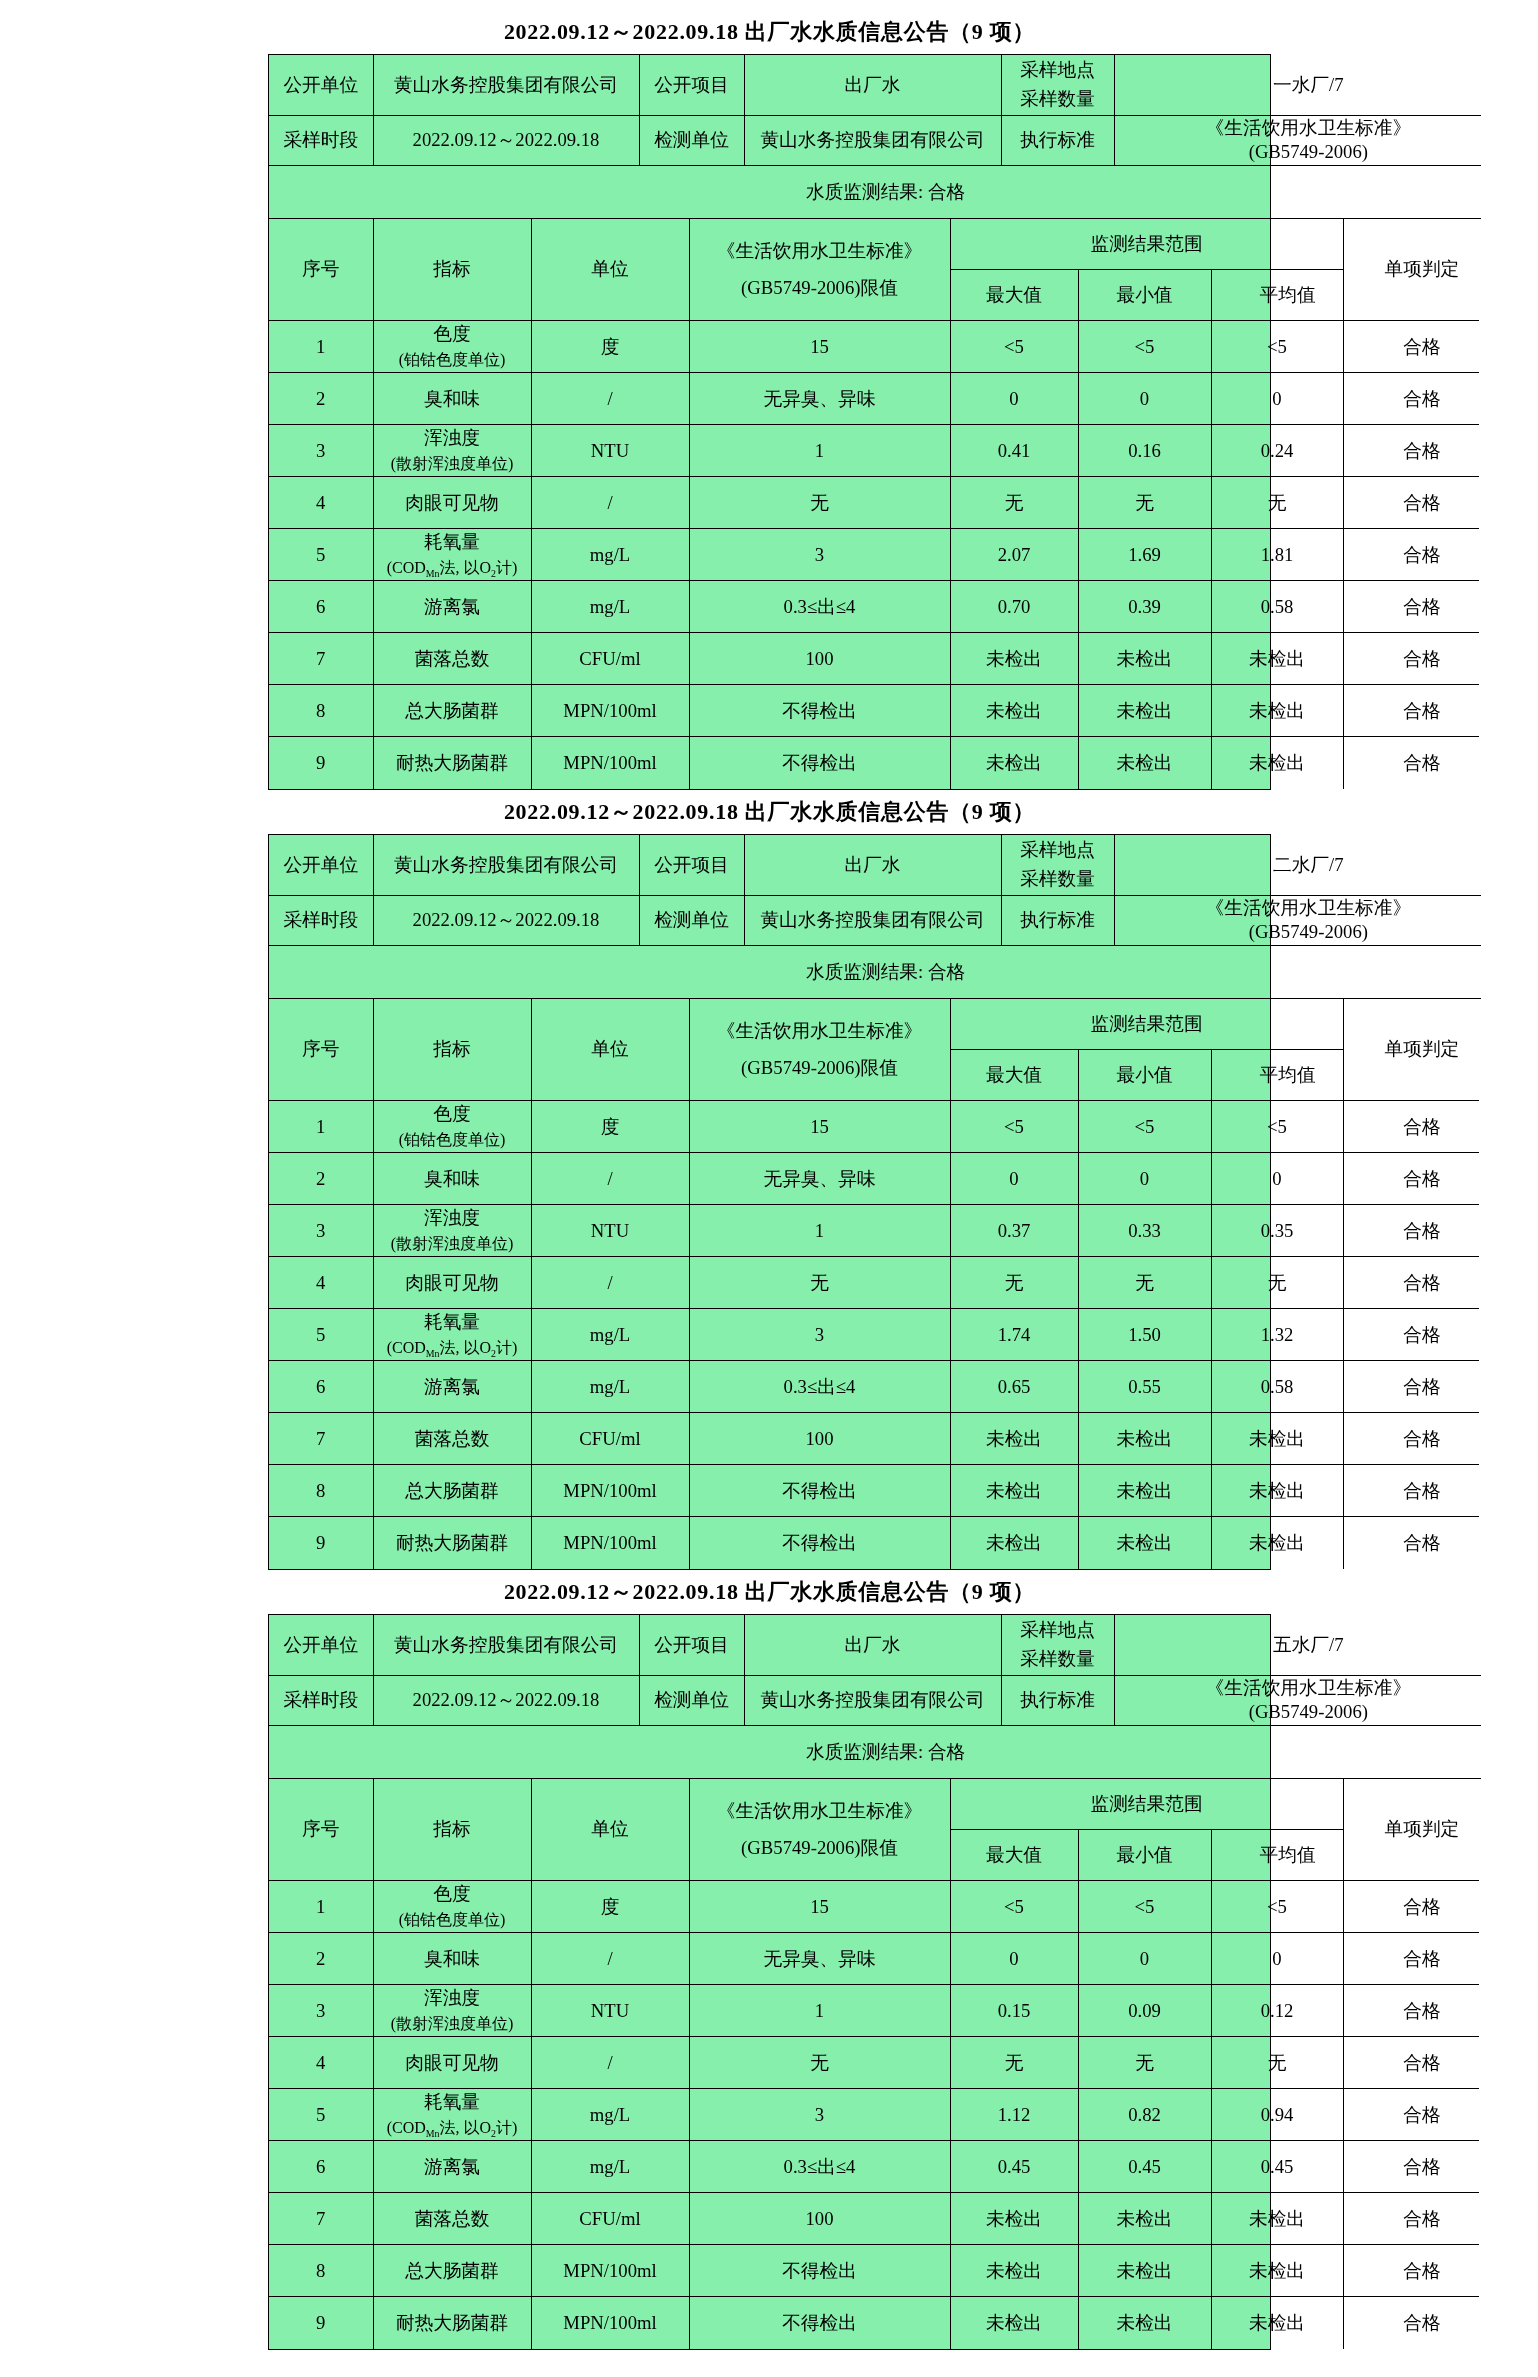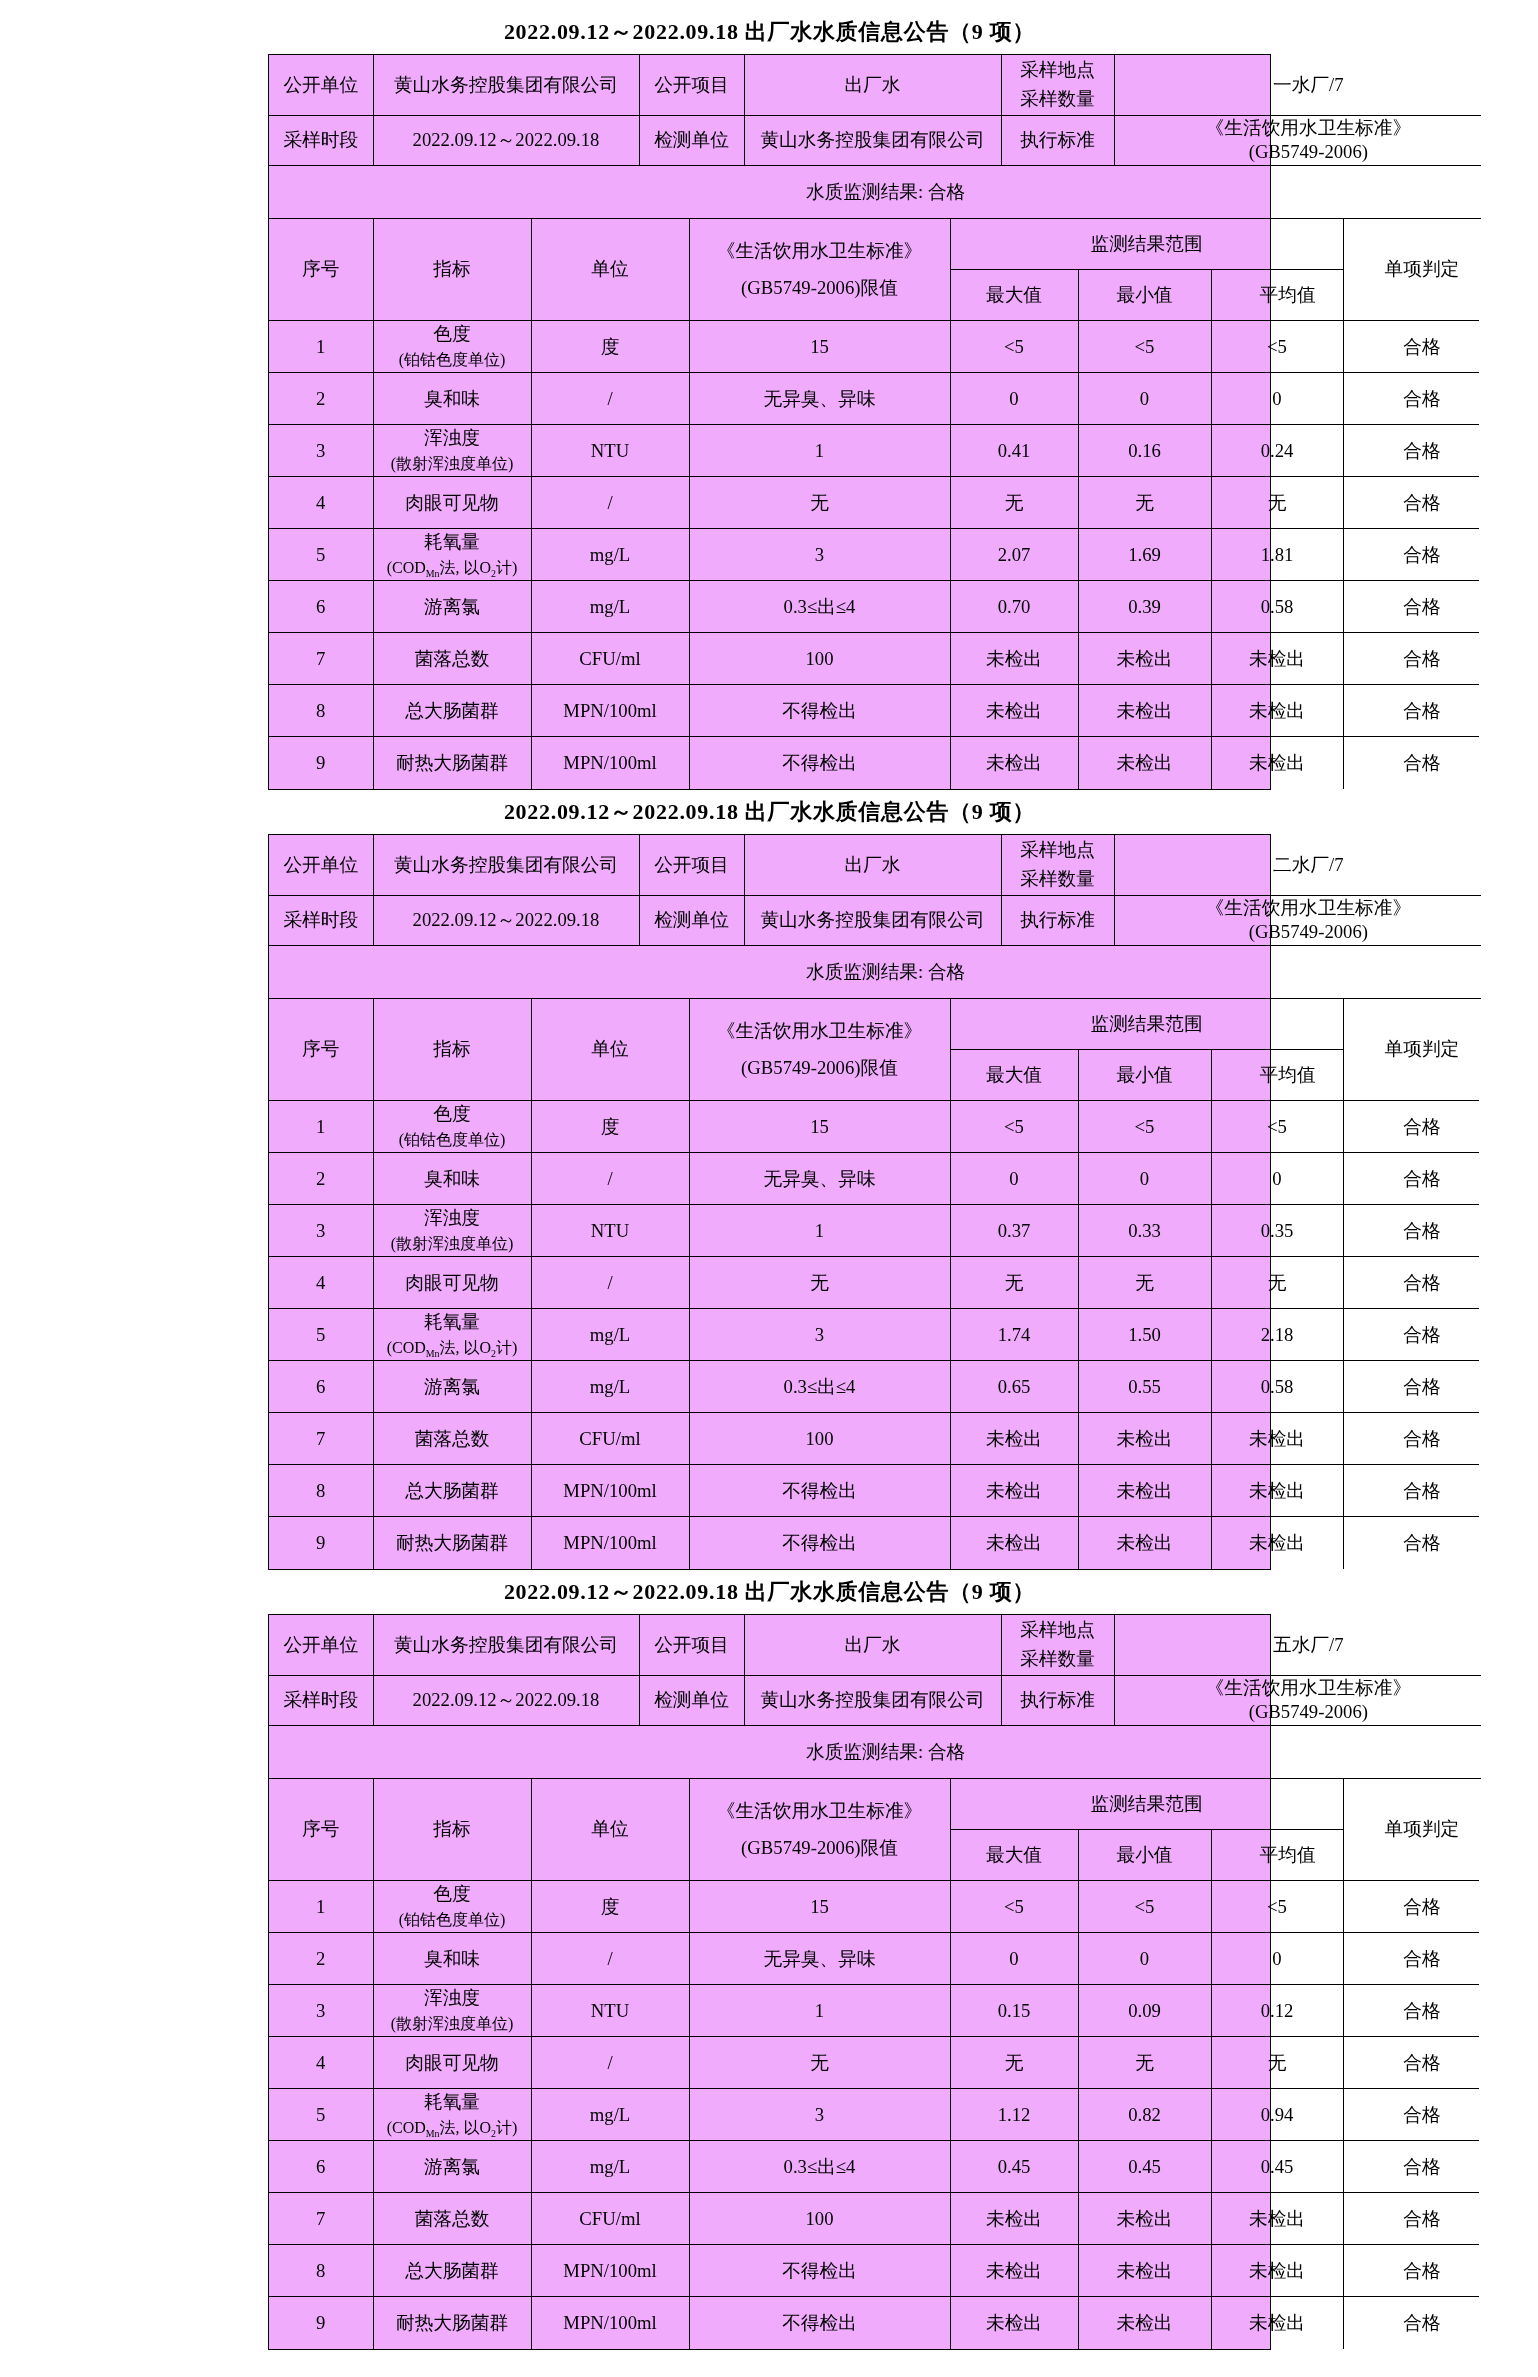--- a/index.html
+++ b/index.html
@@ -17,21 +17,21 @@
     text-align:center;
     margin:8.3px 0 7px 0;
     line-height:1.3;
     letter-spacing:0.7px;
   }
   .tbl{
     width:1003px;
     margin:0 auto;
     border:1.4px solid #000;
     box-sizing:border-box;
-    background:#f0abfc;
+    background:#86efac;
   }
   table{border-collapse:collapse;table-layout:fixed;width:1210px;}
   td,th{
     border:0.7px solid #000;
     border-top-width:1.4px;
     border-bottom-width:1.4px;
     text-align:center;
     vertical-align:middle;
     font-size:18.7px;
     font-weight:400;
@@ -323,21 +323,21 @@
             <td><span class="ln">无</span></td>
             <td><span class="ln">合格</span></td>
           </tr>
             <tr class="dr">
             <td><span class="ln">5</span></td>
             <td class="shrink2"><span class="ln">耗氧量</span><br><span class="ln ln2">(COD<sub>Mn</sub>法, 以O<sub>2</sub>计)</span></td>
             <td><span class="ln">mg/L</span></td>
             <td><span class="ln">3</span></td>
             <td><span class="ln">1.74</span></td>
             <td><span class="ln">1.50</span></td>
-            <td><span class="ln">2.18</span></td>
+            <td><span class="ln">1.32</span></td>
             <td><span class="ln">合格</span></td>
           </tr>
             <tr class="dr">
             <td><span class="ln">6</span></td>
             <td class="shrink2"><span class="ln">游离氯</span></td>
             <td><span class="ln">mg/L</span></td>
             <td><span class="ln">0.3≤出≤4</span></td>
             <td><span class="ln">0.65</span></td>
             <td><span class="ln">0.55</span></td>
             <td><span class="ln">0.58</span></td>

